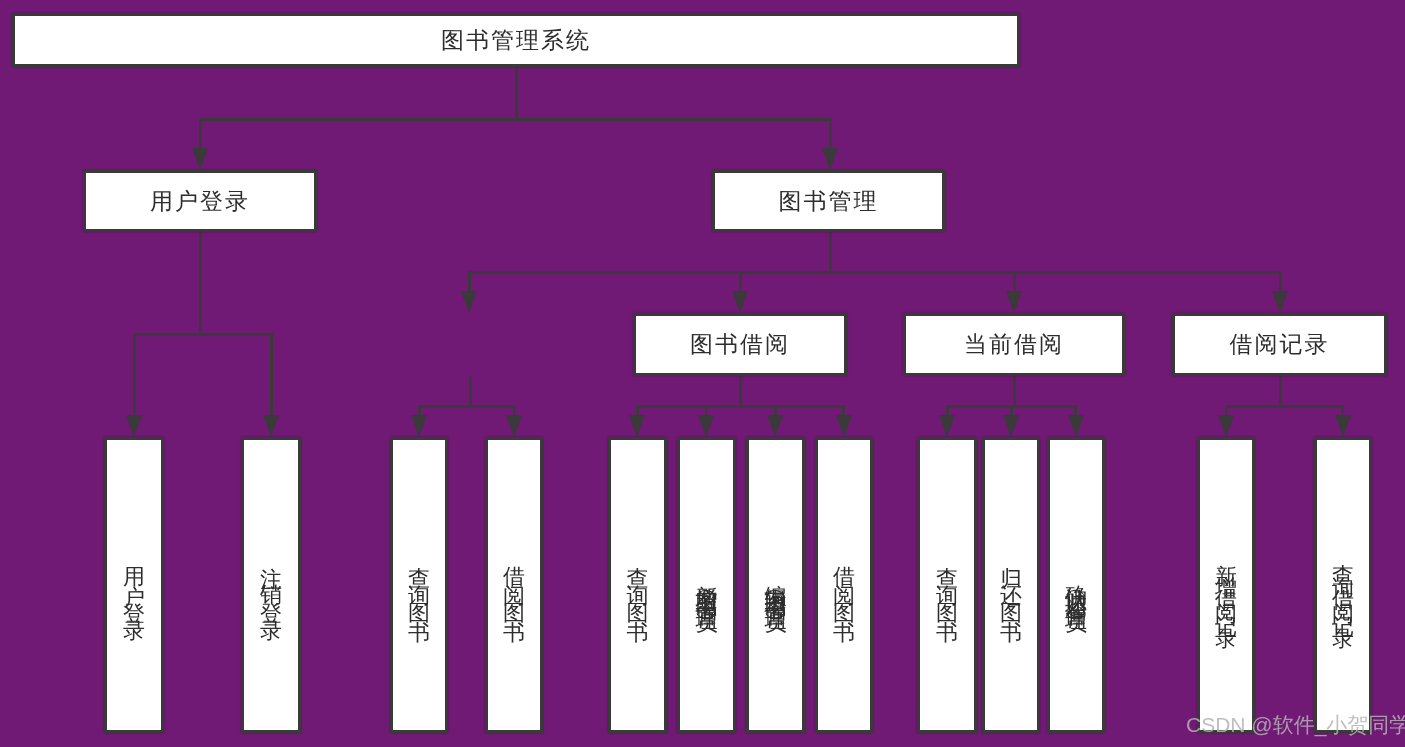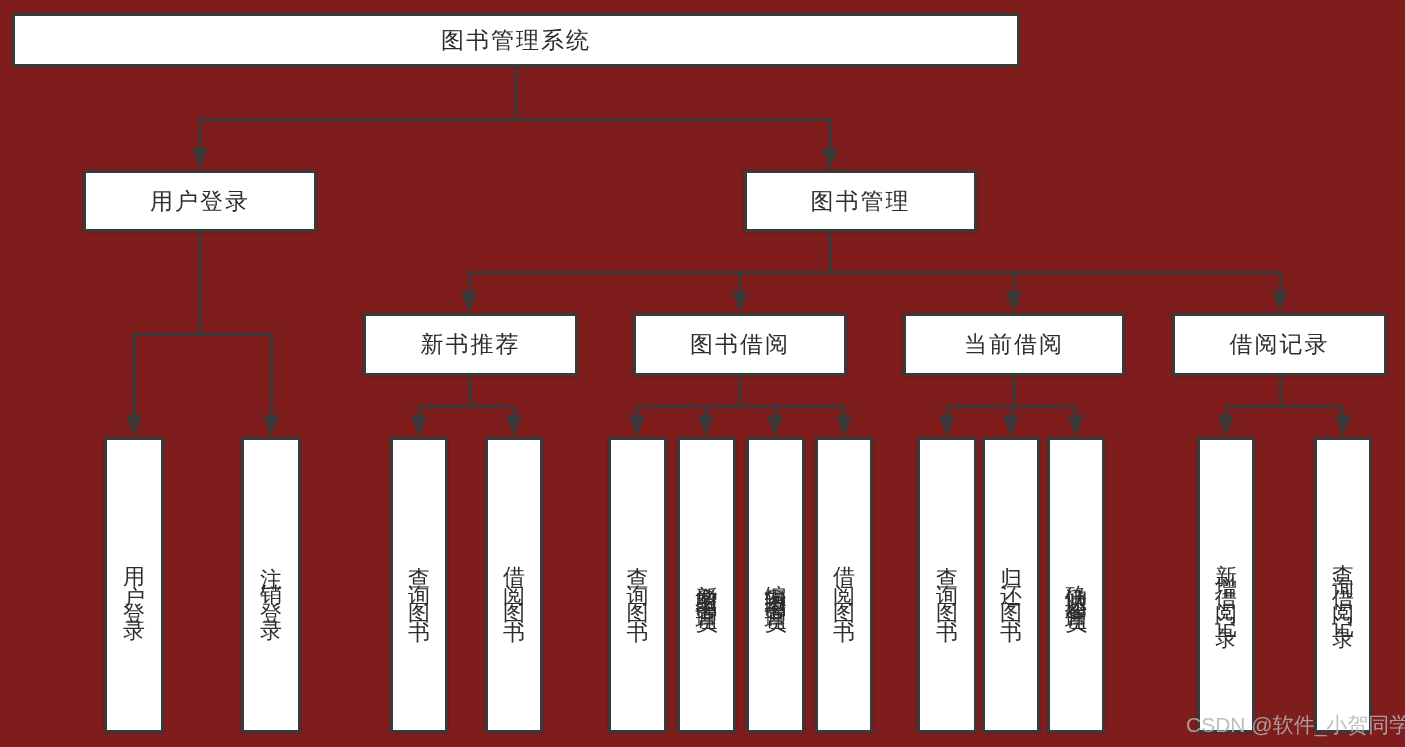--- a/index.html
+++ b/index.html
@@ -4,21 +4,21 @@
 <style>
   :root{
     --line:#3a3a3a;
     --text:#2d2d2d;
     --fill:#ffffff;
   }
   html,body{margin:0;padding:0;background:#ffffff;}
   #stage{
     position:relative;
     width:1405px;height:747px;
-    background:#7f1d1d;
+    background:#701a75;
     font-family:"Liberation Sans","DejaVu Sans",sans-serif;
     color:var(--text);
     overflow:hidden;
   }
   
   .node{
     position:absolute;
     background:var(--fill);
     border:3px solid var(--line);
     box-sizing:border-box;
@@ -73,21 +73,21 @@
   <div class="v" style="left:515px;top:67px;height:54px;"></div>
   <div class="h" style="left:199px;top:118px;width:633px;"></div>
   <div class="v" style="left:199px;top:118px;height:34px;"></div>
   <div class="v" style="left:829px;top:118px;height:34px;"></div>
   <div class="ar" style="left:192px;top:148px;"></div>
   <div class="ar" style="left:822px;top:148px;"></div>
 
   <div class="node" style="left:83px;top:170px;width:234px;height:62px;">
     <span class="lbl">用户登录</span>
   </div>
-  <div class="node" style="left:712px;top:170px;width:233px;height:62px;margin-left:32px;">
+  <div class="node" style="left:712px;top:170px;width:233px;height:62px;">
     <span class="lbl">图书管理</span>
   </div>
 
   <div class="v" style="left:199px;top:232px;height:104px;"></div>
   <div class="h" style="left:133px;top:333px;width:140px;"></div>
   <div class="v" style="left:133px;top:333px;height:84px;"></div>
   <div class="v" style="left:270px;top:333px;height:84px;"></div>
   <div class="ar" style="left:126px;top:415px;"></div>
   <div class="ar" style="left:263px;top:415px;"></div>
 
@@ -95,23 +95,20 @@
   <div class="h" style="left:468px;top:271px;width:814px;"></div>
   <div class="v" style="left:468px;top:271px;height:24px;"></div>
   <div class="v" style="left:739px;top:271px;height:24px;"></div>
   <div class="v" style="left:1013px;top:271px;height:24px;"></div>
   <div class="v" style="left:1279px;top:271px;height:24px;"></div>
   <div class="ar" style="left:461px;top:291px;"></div>
   <div class="ar" style="left:732px;top:291px;"></div>
   <div class="ar" style="left:1006px;top:291px;"></div>
   <div class="ar" style="left:1272px;top:291px;"></div>
 
-  <div class="node" style="left:363px;top:313px;width:215px;height:63px;">
-    <span class="lbl">新书推荐</span>
-  </div>
   <div class="node" style="left:633px;top:313px;width:214px;height:63px;">
     <span class="lbl">图书借阅</span>
   </div>
   <div class="node" style="left:1172px;top:313px;width:215px;height:63px;">
     <span class="lbl">借阅记录</span>
   </div>
   <div class="node" style="left:903px;top:313px;width:222px;height:63px;">
     <span class="lbl">当前借阅</span>
   </div>
 

